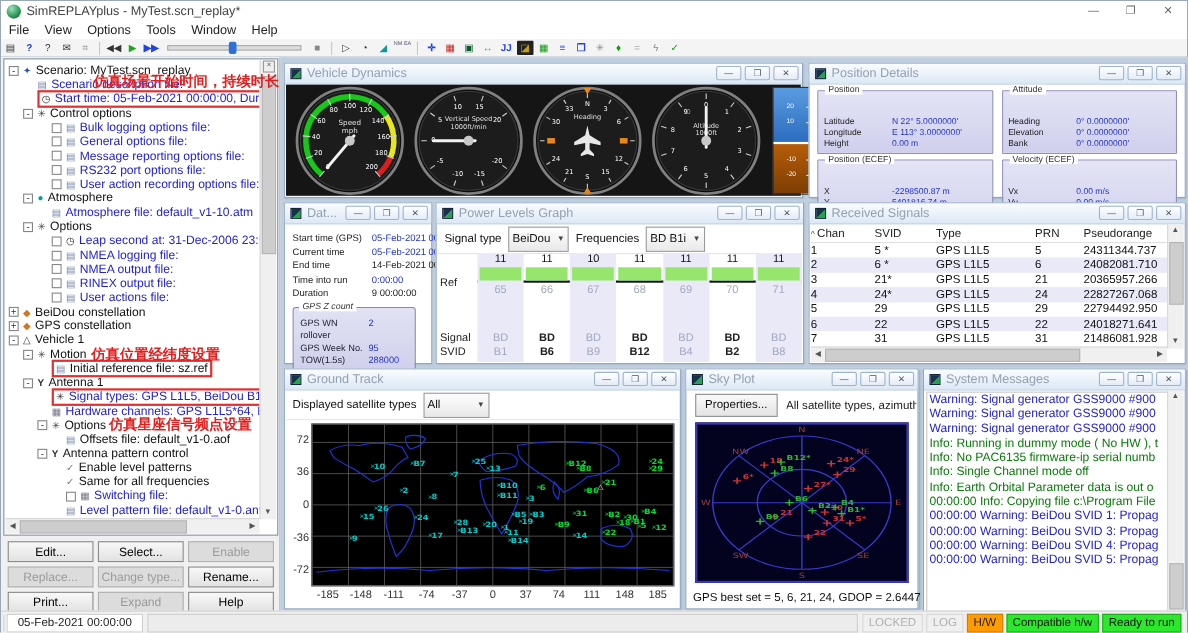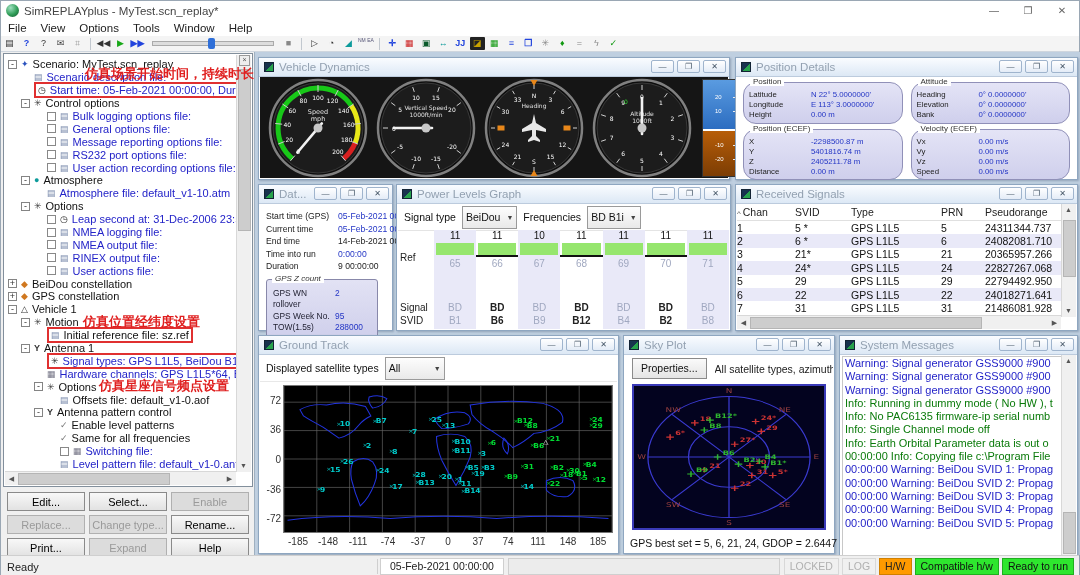--- a/index.html
+++ b/index.html
@@ -61,21 +61,21 @@
   #att-sky{position:absolute;left:0;top:0;width:100%;height:53%;background:linear-gradient(#5a9be0,#2b6cc0);}
   #att-gnd{position:absolute;left:0;bottom:0;width:100%;height:47%;background:linear-gradient(#b85e08,#7c3d04);}
   #att-horizon{position:absolute;left:0;top:52%;width:100%;height:2px;background:#fff;}
   .pitch-line{position:absolute;left:30%;width:26%;height:1px;background:#eee;}
   .pitch-num{position:absolute;left:12%;font-size:6px;color:#fff;}
   .att-dot{position:absolute;width:2px;height:2px;background:#fff;border-radius:50%;}
   #att-marker{position:absolute;left:58%;top:49%;width:14px;height:4px;border-left:3px solid #ffd400;border-bottom:3px solid #ffd400;}
 
   
   #pd-body{position:absolute;inset:19px 1px 1px 1px;padding:5px 6px;display:grid;grid-template-columns:1fr 1fr;grid-template-rows:1fr 1fr;gap:5px 8px;}
-  .pgroup{border:1px solid #9090b8;border-radius:13px;position:relative;background:linear-gradient(#e4e4f6,#cfcfec);padding:7px 5px 2px 5px;box-sizing:border-box;}
+  .pgroup{border:1px solid #9090b8;border-radius:1px;position:relative;background:linear-gradient(#e4e4f6,#cfcfec);padding:23px 5px 2px 5px;box-sizing:border-box;}
   .pgroup-title{position:absolute;top:-6px;left:6px;background:#fff;padding:0 3px;font-size:8px;color:#333;}
   .prow{display:flex;font-size:7.8px;line-height:10.2px;}
   .prow .pl{width:42%;color:#222;}
   .prow .pv{color:#2335c5;}
 
   
   #dat-body{position:absolute;inset:19px 1px 1px 1px;padding:6px 4px 0 6px;}
   .drow{display:flex;font-size:8.6px;line-height:12.6px;}
   .drow .dl{width:72px;color:#222;flex:none;}
   .drow .dv{white-space:nowrap;}
@@ -1103,41 +1103,39 @@
       <div id="sm-body">
           <div class="sm-line sm-w">Warning: Signal generator GSS9000 #900</div>
           <div class="sm-line sm-w">Warning: Signal generator GSS9000 #900</div>
           <div class="sm-line sm-w">Warning: Signal generator GSS9000 #900</div>
           <div class="sm-line sm-i">Info: Running in dummy mode ( No HW ), t</div>
           <div class="sm-line sm-i">Info: No PAC6135 firmware-ip serial numb</div>
           <div class="sm-line sm-i">Info: Single Channel mode off</div>
           <div class="sm-line sm-i">Info: Earth Orbital Parameter data is out o</div>
           <div class="sm-line sm-i">00:00:00 Info: Copying file c:\Program File</div>
           <div class="sm-line sm-w">00:00:00 Warning: BeiDou SVID 1: Propag</div>
-          <div class="sm-line sm-w">00:00:00 Warning: BeiDou SVID 2: Propag</div>
           <div class="sm-line sm-w">00:00:00 Warning: BeiDou SVID 3: Propag</div>
           <div class="sm-line sm-w">00:00:00 Warning: BeiDou SVID 4: Propag</div>
           <div class="sm-line sm-w">00:00:00 Warning: BeiDou SVID 5: Propag</div>
         </div>
       <div class="vscroll" style="top:19px;bottom:13px">
         <div class="sarrow">▲</div>
         <div class="sthumb-v" style="bottom:16px;height:40px"></div>
         <div class="sarrow" style="position:absolute;bottom:0">▼</div>
       </div>
       <div class="hscroll" style="right:16px;bottom:1px">
         <div class="sarrow">◀</div>
         <div class="sthumb-h" style="width:60px"></div>
         <div class="sarrow" style="margin-left:auto">▶</div>
       </div>
     </div>
 
   </div>
 
   <div id="statusbar">
-    <div id="st-ready">Ready</div>
     <div class="st-sep"></div>
     <div id="st-datetime">05-Feb-2021 00:00:00</div>
     <div id="st-progress"></div>
     <div id="st-chips" style="display:flex;margin-right:2px">
         <div class="chip ">LOCKED</div>
         <div class="chip ">LOG</div>
         <div class="chip orange">H/W</div>
         <div class="chip green">Compatible h/w</div>
         <div class="chip green">Ready to run</div>
       </div>

